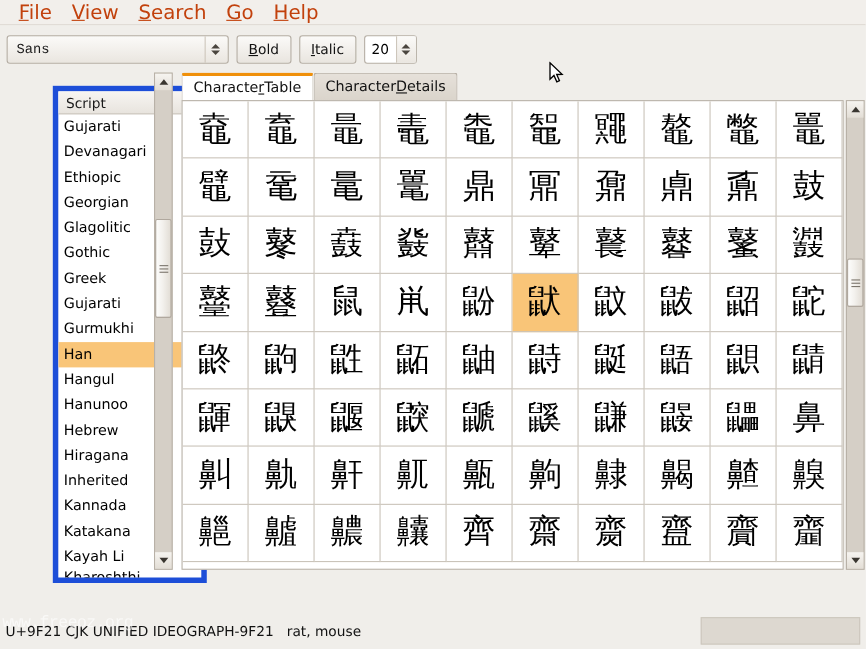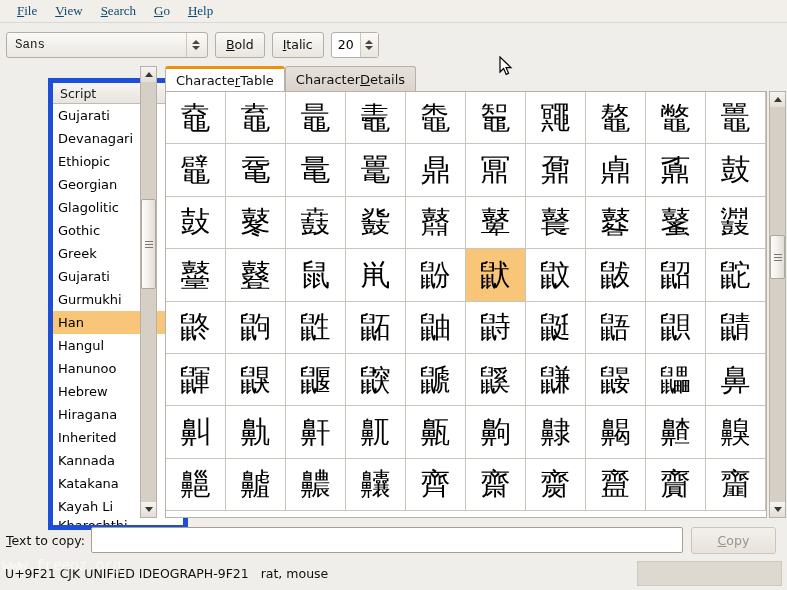--- a/index.html
+++ b/index.html
@@ -16,23 +16,22 @@
 
   
   .menubar {
     position: absolute; left: 0; top: 0; width: 787px; height: 23px;
     background: #f2efeb;
     border-bottom: 1px solid #dcd8d2;
     display: flex; align-items: center;
     padding-left: 8px; box-sizing: border-box;
   }
   .menuitem {
-    padding: 2px 9px; font-size: 13px; color: #0c4a6e; cursor: default;
+    padding: 2px 9px; font-size: 18px; color: #c2410c; cursor: default;
     white-space: nowrap;
-    font-family: Liberation Serif, serif;
   }
   .menuitem u { text-decoration: underline; }
 
   
   .toolbar {
     position: absolute; left: 0; top: 23px; width: 787px; height: 43px;
     background: #f0eeea;
     display: flex; align-items: center; padding-left: 6px; box-sizing: border-box;
   }
   .fontcombo {
@@ -392,28 +391,20 @@
               <i></i>
             </span>
         </div>
         <div class="vsb-btn bot">
             <i class="chev dn"></i>
           </div>
       </div>
     </div>
   </div>
 
-  <div class="copybar">
-    <span class="copylabel"><u>T</u><span>ext to copy:</span></span>
-    <div class="copyinput"></div>
-    <div class="copybtn">
-        <u>C</u>
-        <span>opy</span>
-      </div>
-  </div>
 
   <div class="statusbar">
     <span class="status-text">U+9F21 CJK UNIFIED IDEOGRAPH-9F21   rat, mouse</span>
     <div class="status-box"></div>
   </div>
   <div class="watermark">www.freeoz.org</div>
 
   <div class="cursor">
     <svg width="14" height="21" viewBox="0 0 14 21">
       <path d="M1,1 L1,16 L4.6,12.6 L7.2,18.4 L9.6,17.3 L7.1,11.7 L12,11.6 Z" fill="#ffffff" stroke="#000000" stroke-width="1.2"></path>

